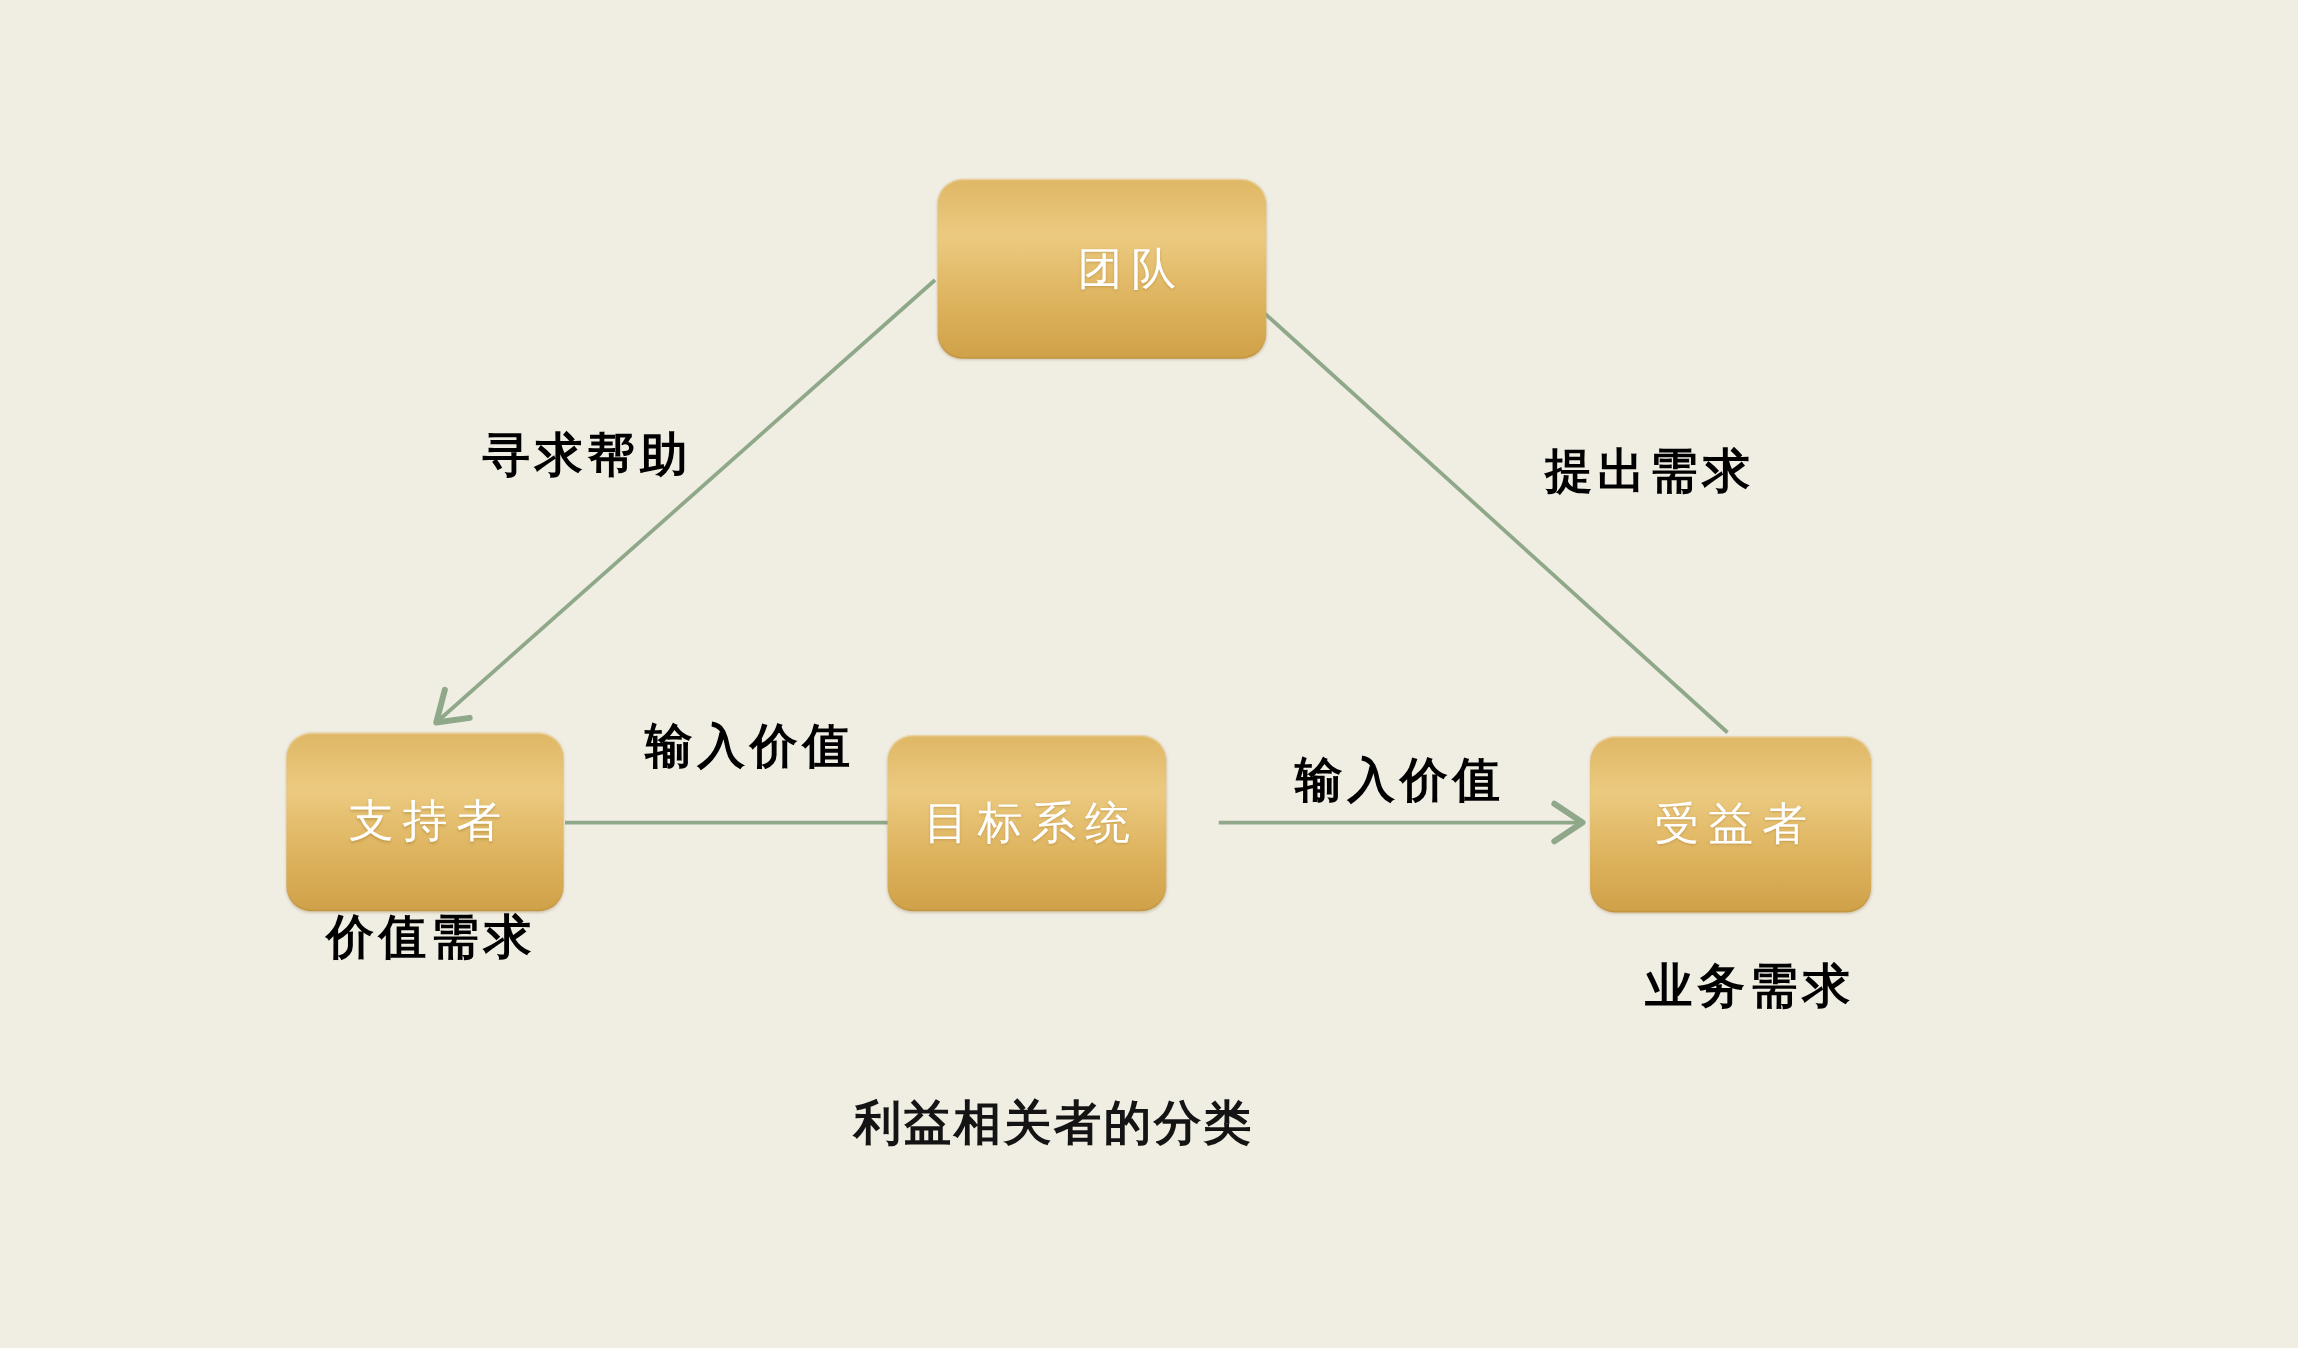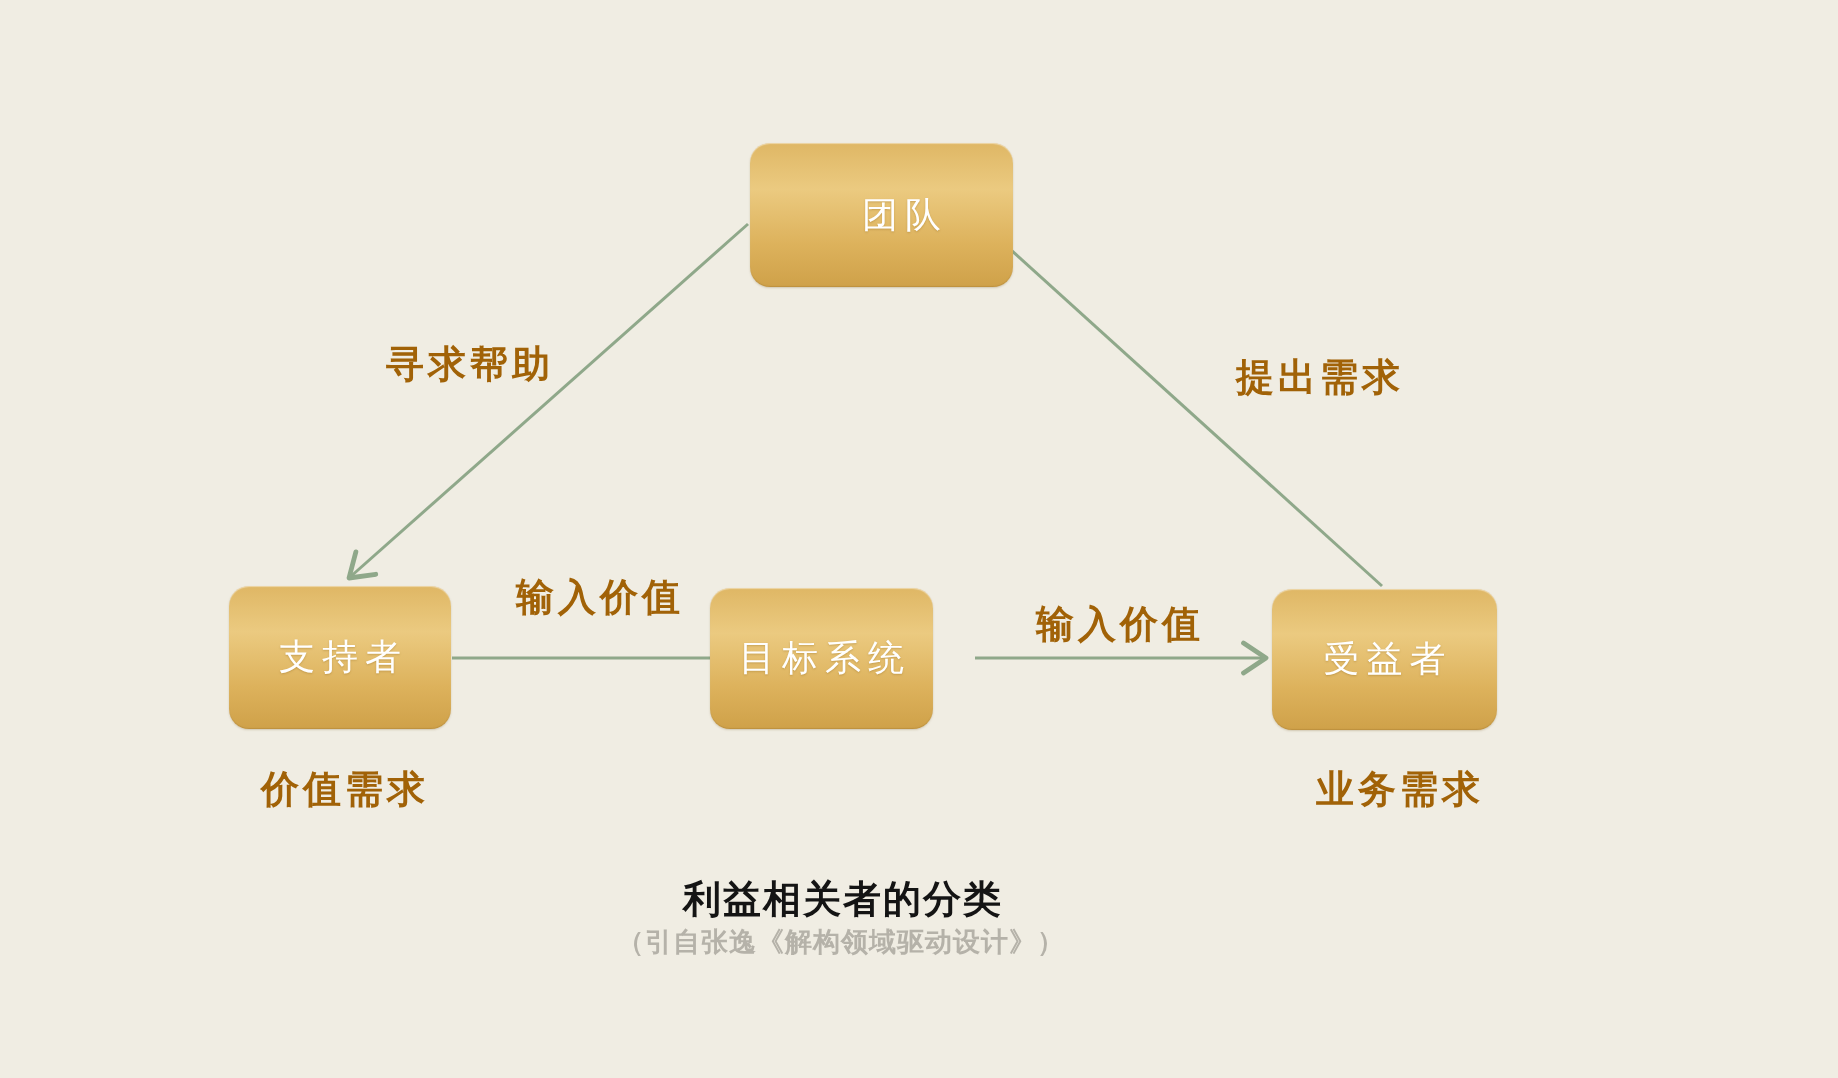--- a/index.html
+++ b/index.html
@@ -41,32 +41,32 @@
     white-space: nowrap;
   }
   .node-team        { left: 750px; top: 143px; width: 223px; height: 144px; padding-left: 40px; }
   .node-supporter   { left: 229px; top: 586px; width: 222px; height: 143px; }
   .node-target      { left: 710px; top: 588px; width: 223px; height: 141px; }
   .node-beneficiary { left: 1272px; top: 589px; width: 225px; height: 141px; }
 
   .edge-label, .anno-label {
     position: absolute;
     transform: translate(-50%, -50%);
-    color: #a16207;
+    color: #000000;
     font-size: 38px;
     font-weight: 700;
     letter-spacing: 4px;
     margin-right: -4px;
     white-space: nowrap;
   }
   .lbl-seek   { left: 470px;  top: 364px; }
   .lbl-raise  { left: 1320px; top: 377px; }
   .lbl-input  { left: 600px;  top: 597px; }
   .lbl-output { left: 1120px; top: 624px; }
-  .lbl-value-req    { left: 345px;  top: 789px; }
+  .lbl-value-req    { left: 345px;  top: 750px; }
   .lbl-business-req { left: 1400px; top: 789px; }
 
   .caption-title {
     position: absolute;
     left: 843px; top: 899px;
     transform: translate(-50%, -50%);
     color: #141414;
     font-size: 38px;
     font-weight: 700;
     letter-spacing: 2px;
@@ -115,15 +115,14 @@
 
   <div class="edge-label lbl-seek">寻求帮助</div>
   <div class="edge-label lbl-raise">提出需求</div>
   <div class="edge-label lbl-input">输入价值</div>
   <div class="edge-label lbl-output">输入价值</div>
 
   <div class="anno-label lbl-value-req">价值需求</div>
   <div class="anno-label lbl-business-req">业务需求</div>
 
   <div class="caption-title">利益相关者的分类</div>
-  <div class="caption-subtitle">（引自张逸《解构领域驱动设计》）</div>
 
 </div>
 
 </body></html>

